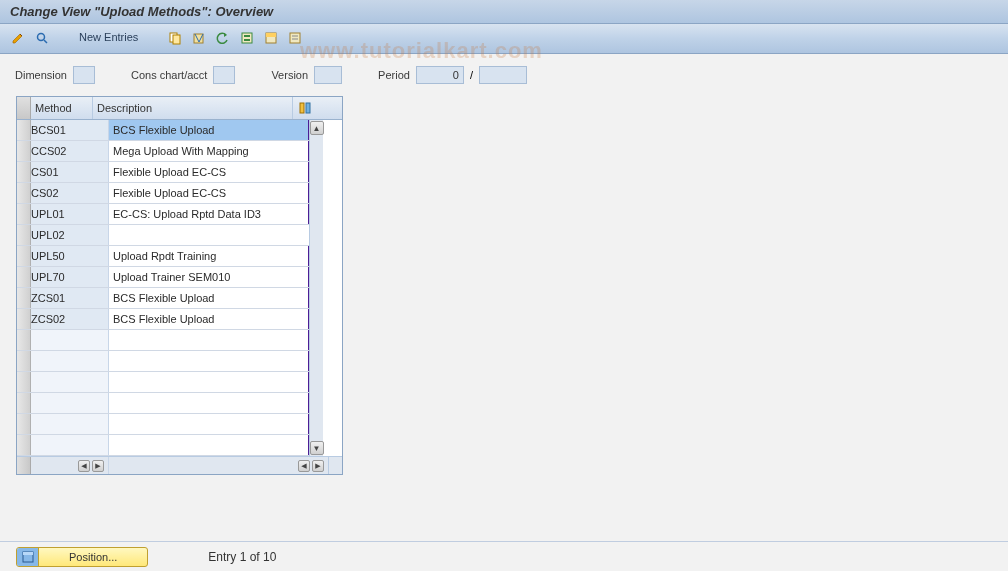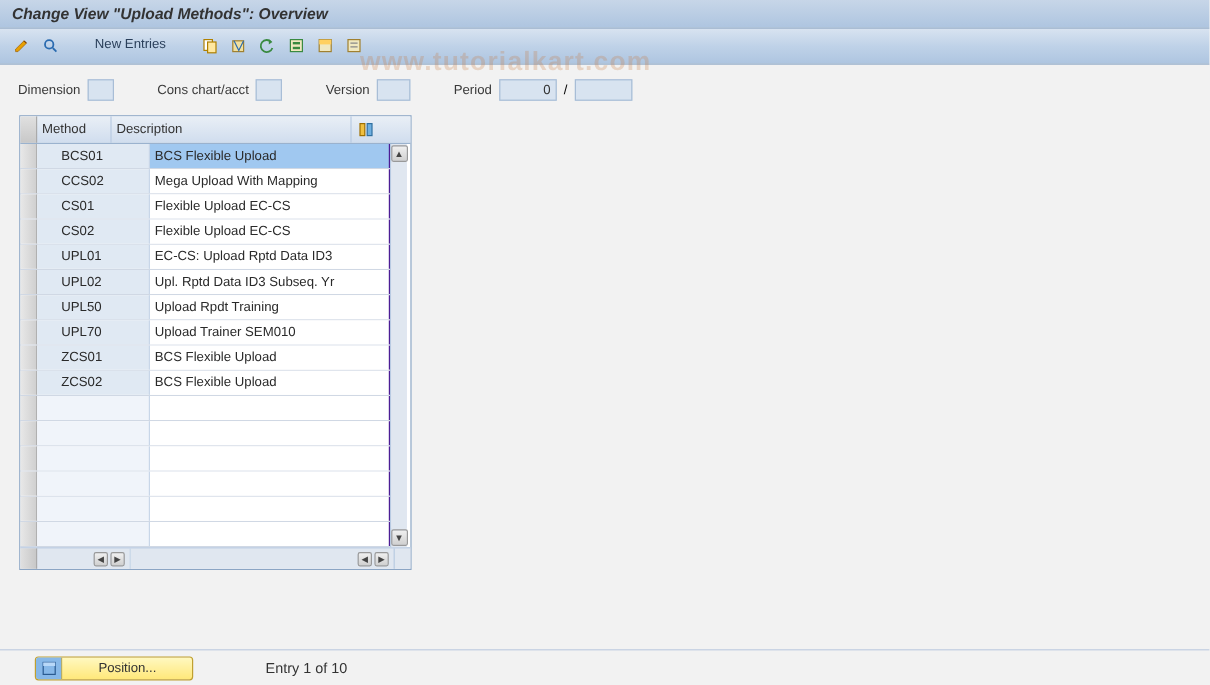--- a/index.html
+++ b/index.html
@@ -119,22 +119,22 @@
     .scroll-track { flex: 1; background: #e0e7f0; width: 100%; }
     .grid-body { }
     .grid-row { display: flex; height: 21px; border-bottom: 1px solid #d0d8e4; }
     .g-sel {
       width: 14px;
       background: linear-gradient(to right, #e8e8e8, #d0d0d0);
       border-right: 1px solid #b0b0b0;
       cursor: pointer;
     }
     .g-method {
-      width: 94px;
-      padding: 2px 20px;
+      width: 78px;
+      padding: 2px 0;
       background: #e0e9f3;
       border-right: 1px solid #c8d6e8;
       font-size: 11px;
       color: #2a2a2a;
       display: flex; align-items: center;
     }
     .g-desc {
       width: 200px;
       padding: 2px 4px;
       background: #fff;
@@ -173,21 +173,20 @@
       padding: 0 16px;
       gap: 40px;
     }
     .pos-btn {
       display: inline-flex; align-items:center;
       background: linear-gradient(to bottom, #fff8c0, #ffe87a);
       border: 1px solid #c0a030;
       border-radius: 3px;
       height: 20px;
       cursor: pointer;
-      margin-left: 13px;
     }
     .pos-icon {
       width: 22px; height: 18px;
       background: #87b8e8;
       border-right: 1px solid #c0a030;
       border-radius: 2px 0 0 2px;
       display:flex; align-items:center; justify-content:center;
       font-size: 10px; color: #2a4a70;
     }
     .pos-label { padding: 0 30px 0 30px; font-size:11px; color:#333; }
@@ -319,21 +318,20 @@
           <div class="g-desc">Flexible Upload EC-CS</div>
         </div>
         <div class="grid-row">
           <div class="g-sel"></div>
           <div class="g-method">UPL01</div>
           <div class="g-desc">EC-CS: Upload Rptd Data  ID3</div>
         </div>
         <div class="grid-row">
           <div class="g-sel"></div>
           <div class="g-method">UPL02</div>
-          <div class="g-desc">Upl. Rptd Data ID3 Subseq. Yr</div>
         </div>
         <div class="grid-row">
           <div class="g-sel"></div>
           <div class="g-method">UPL50</div>
           <div class="g-desc">Upload Rpdt Training</div>
         </div>
         <div class="grid-row">
           <div class="g-sel"></div>
           <div class="g-method">UPL70</div>
           <div class="g-desc">Upload Trainer SEM010</div>

